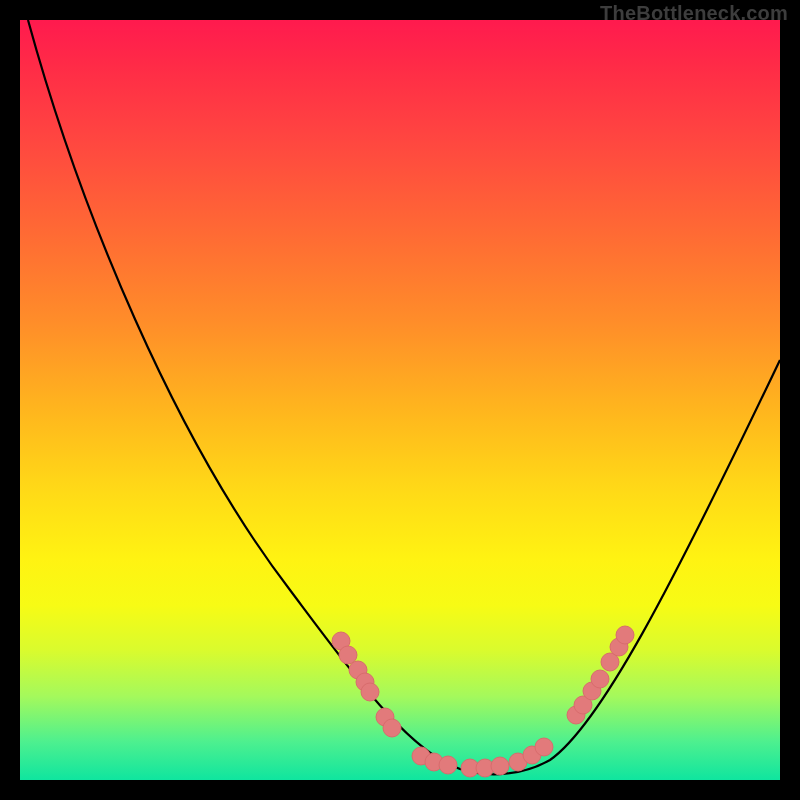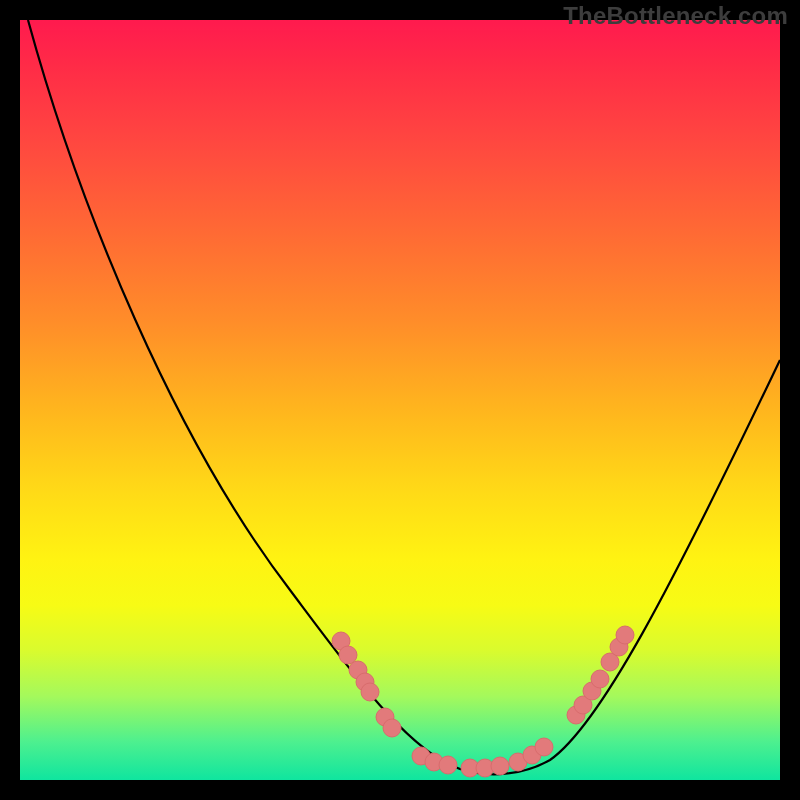--- a/index.html
+++ b/index.html
@@ -39,21 +39,21 @@
       #a4f95c 89%,
       #4df08f 95%,
       #0fe59f 100%
     );
   }
   .watermark {
     position: absolute;
     top: 2px;
     right: 12px;
     font-family: Arial, Helvetica, sans-serif;
-    font-size: 24px;
+    font-size: 20px;
     font-weight: 600;
     color: #3d3d3d;
     letter-spacing: 0.2px;
   }
   svg.curve {
     position: absolute;
     left: 0;
     top: 0;
     width: 760px;
     height: 760px;

